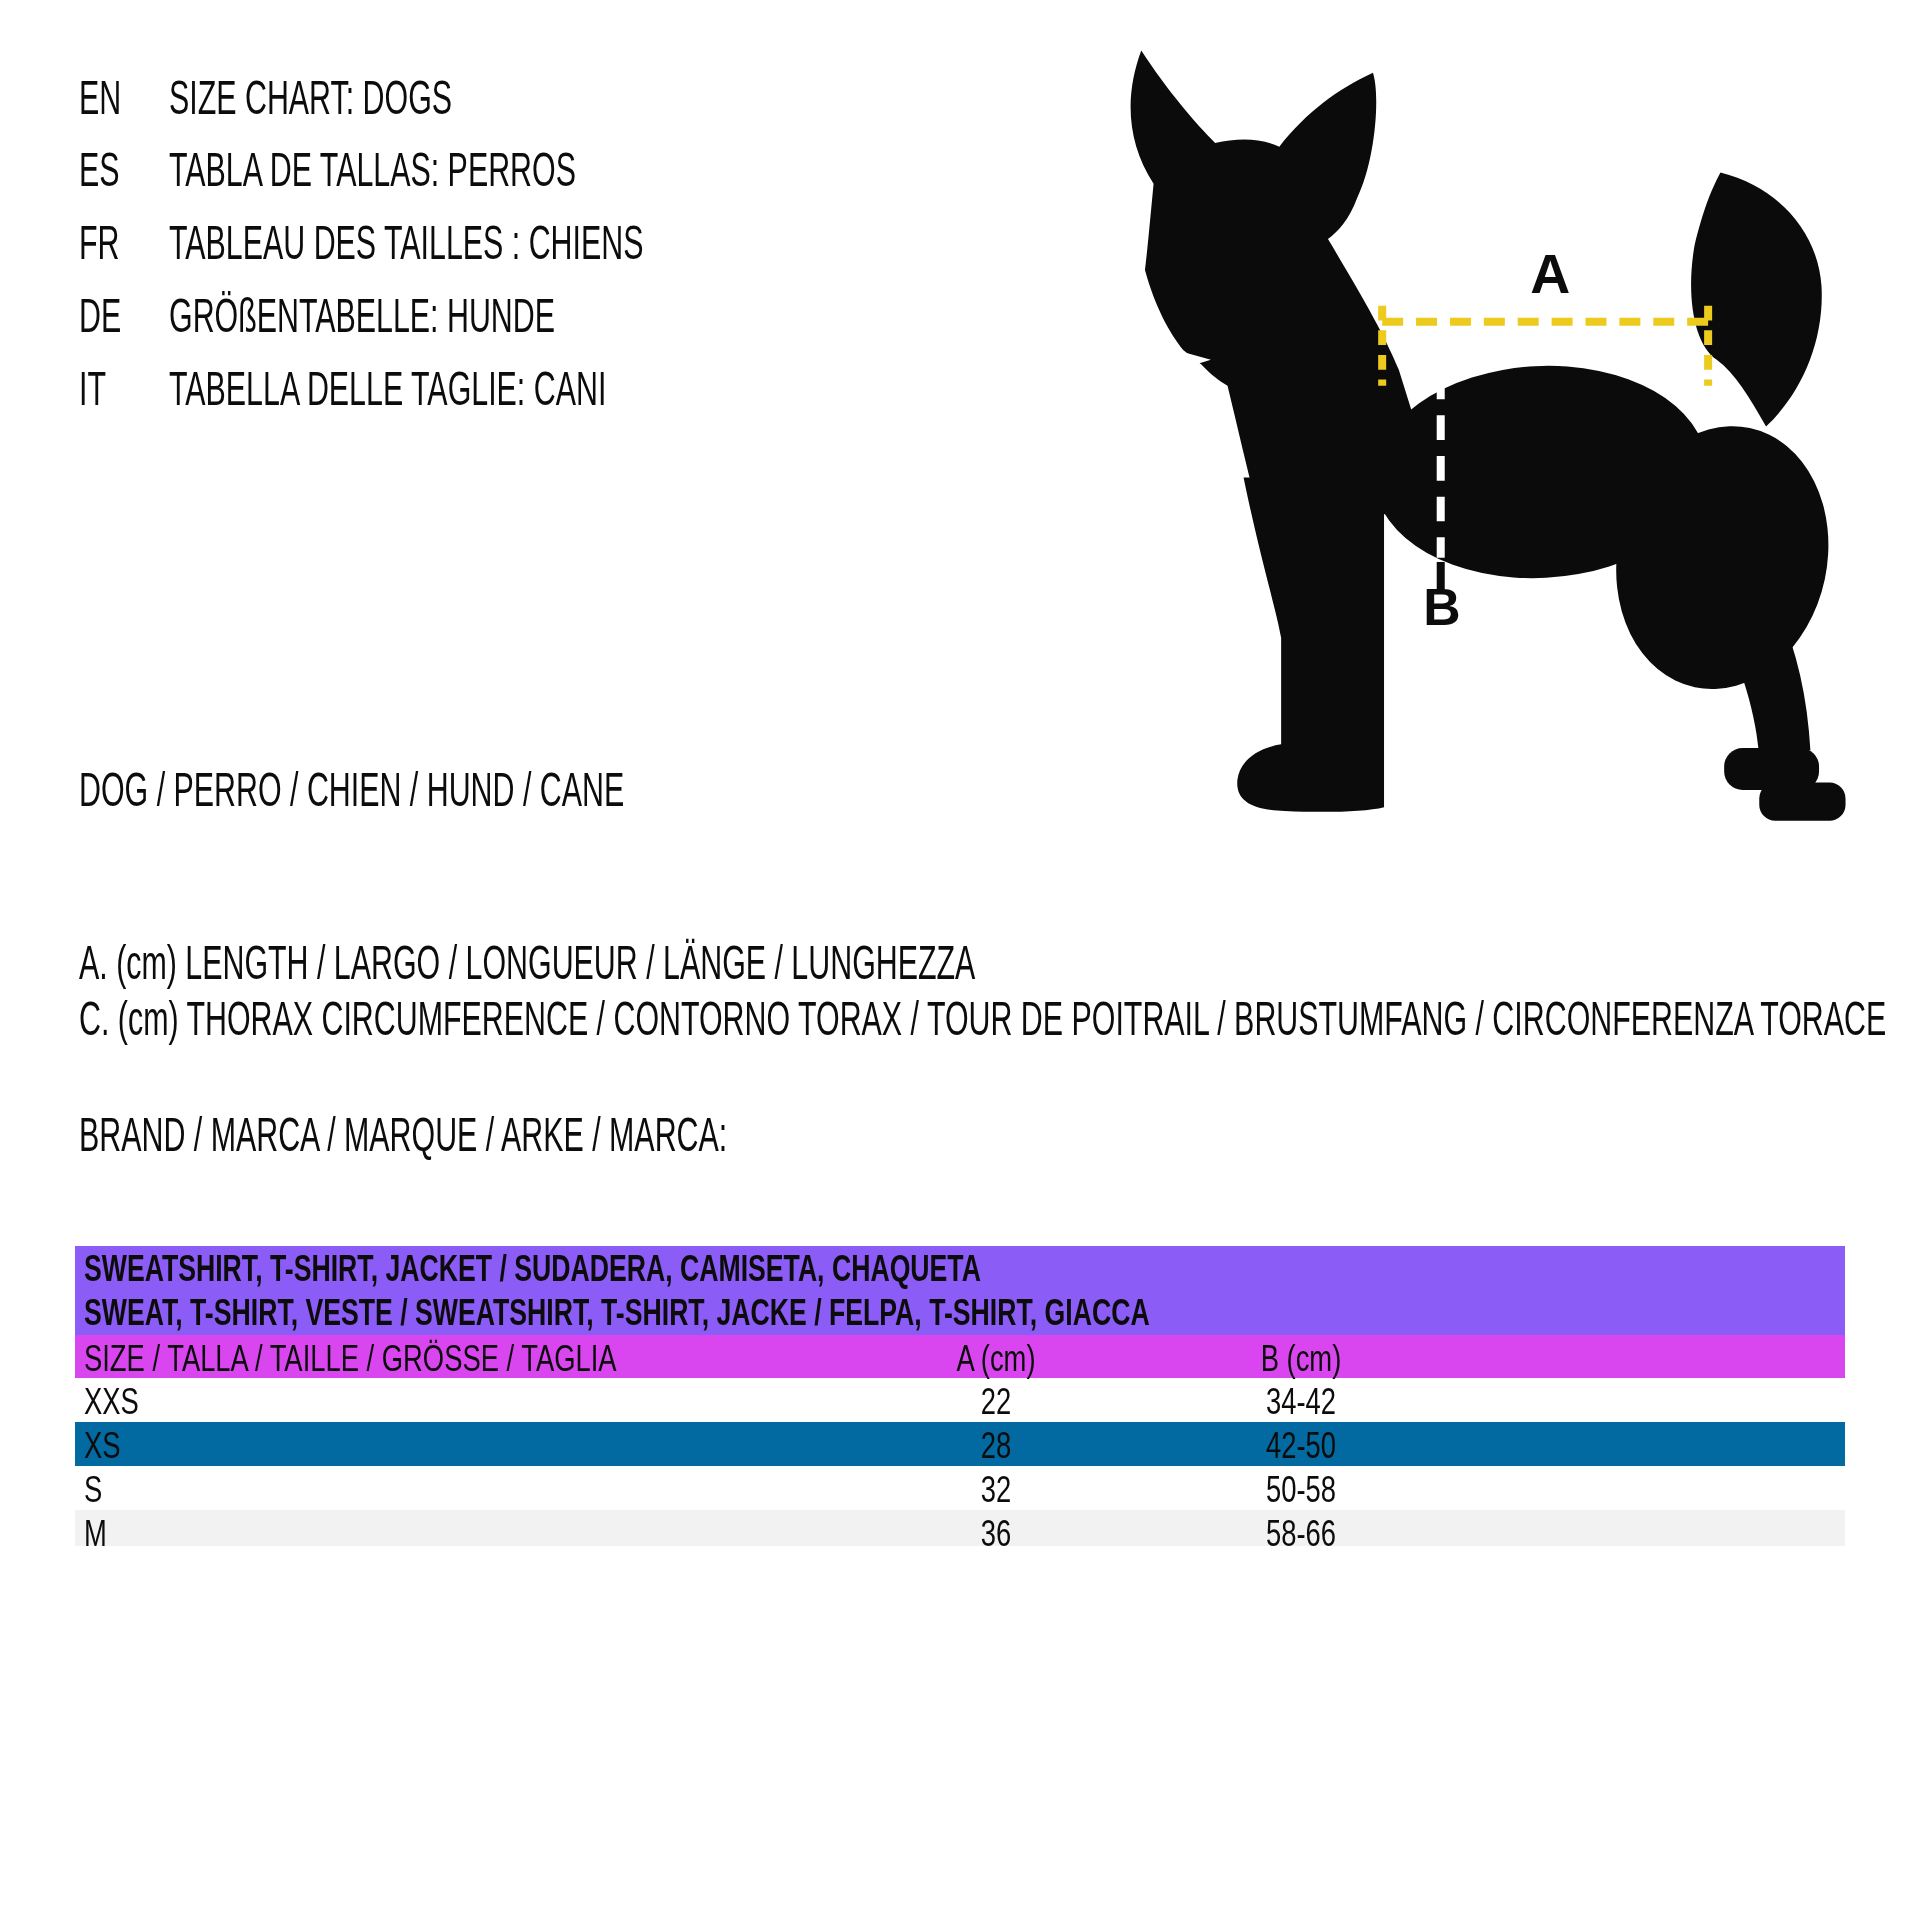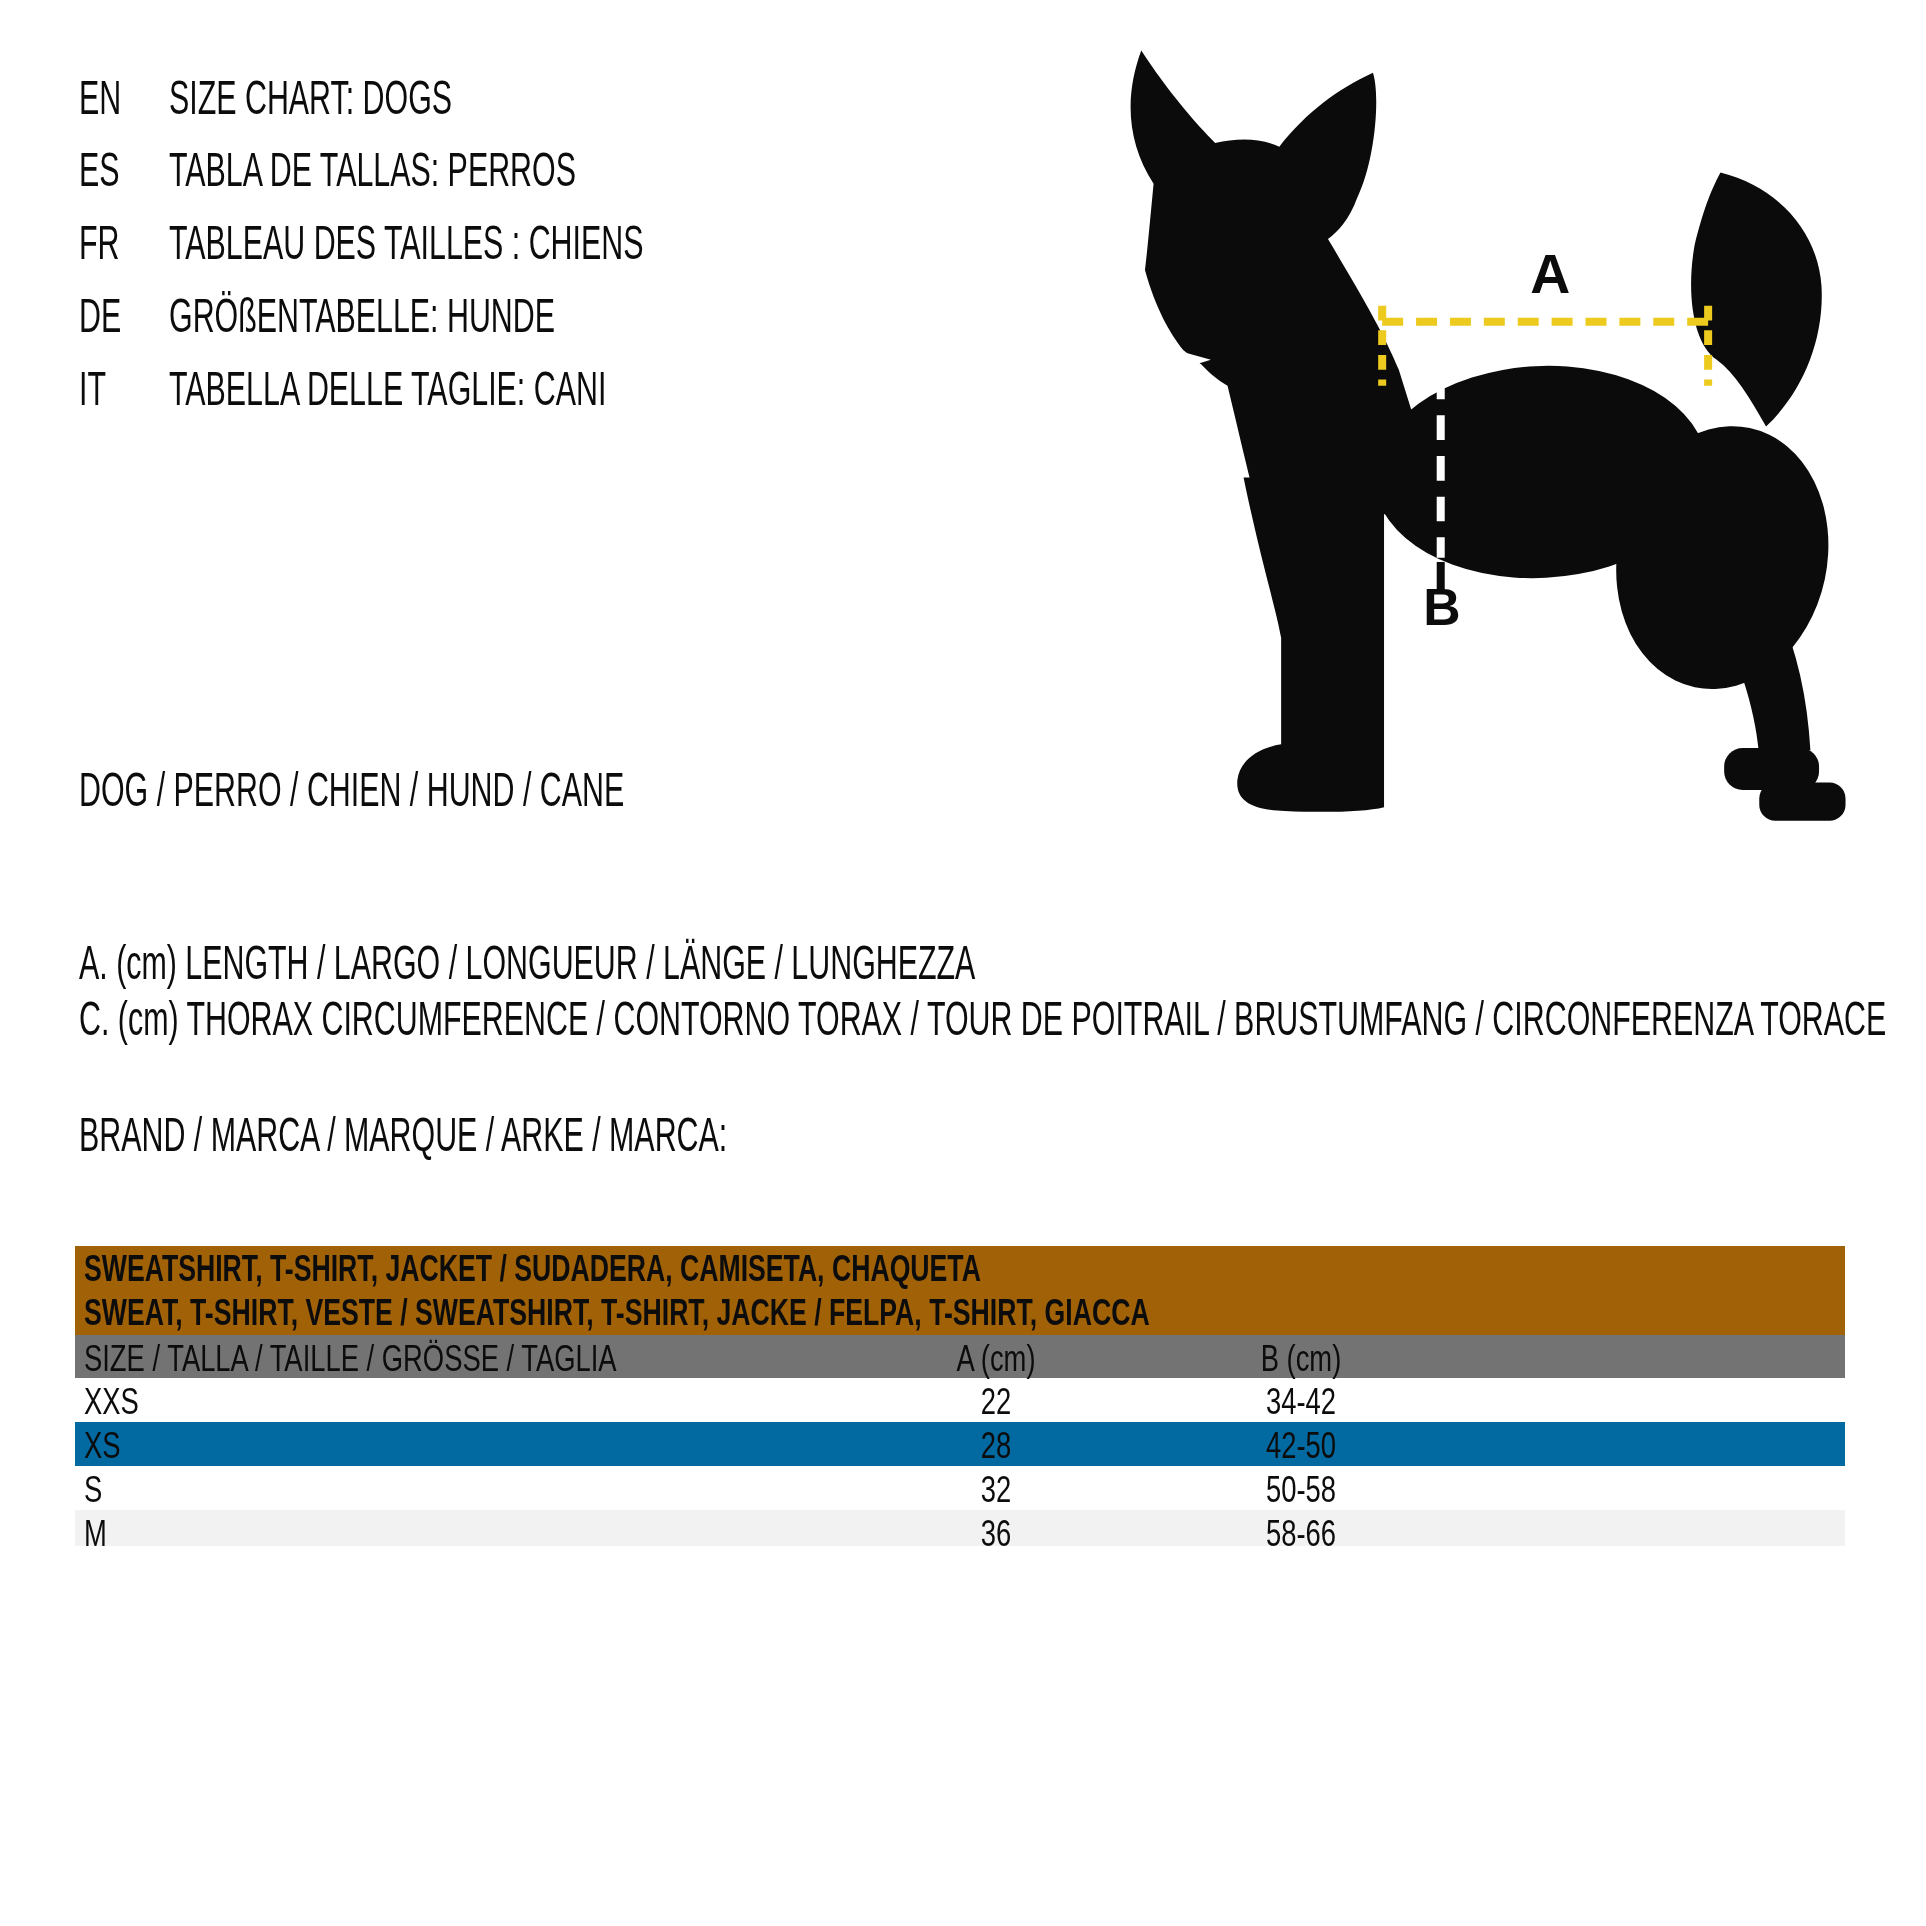--- a/index.html
+++ b/index.html
@@ -122,26 +122,26 @@
   </svg>
 
   <div class="tl" style="left:79px; top:765px;">DOG / PERRO / CHIEN / HUND / CANE</div>
 
   <div class="tl" style="left:79px; top:938px;">A. (cm) LENGTH / LARGO / LONGUEUR / LÄNGE / LUNGHEZZA</div>
   <div class="tl" style="left:79px; top:994px;">C. (cm) THORAX CIRCUMFERENCE / CONTORNO TORAX / TOUR DE POITRAIL / BRUSTUMFANG / CIRCONFERENZA TORACE</div>
 
   <div class="tl" style="left:79px; top:1110px;">BRAND / MARCA / MARQUE / ARKE / MARCA:</div>
 
   <div class="size-table">
-    <div class="banner" style="background:#a16207;">
+    <div class="banner" style="background:#8b5cf6;">
       <div class="banner-line" style="top:5px;">SWEATSHIRT, T-SHIRT, JACKET / SUDADERA, CAMISETA, CHAQUETA</div>
       <div class="banner-line" style="top:49px;">SWEAT, T-SHIRT, VESTE / SWEATSHIRT, T-SHIRT, JACKE / FELPA, T-SHIRT, GIACCA</div>
     </div>
 
-    <div class="thead" style="background:#737373;">
+    <div class="thead" style="background:#d946ef;">
       <div class="cell-size">SIZE / TALLA / TAILLE / GRÖSSE / TAGLIA</div>
       <div class="cell-a">A (cm)</div>
       <div class="cell-b">B (cm)</div>
     </div>
 
     <div class="trow">
       <div class="cell-size">XXS</div>
       <div class="cell-a">22</div>
       <div class="cell-b">34-42</div>
     </div>

